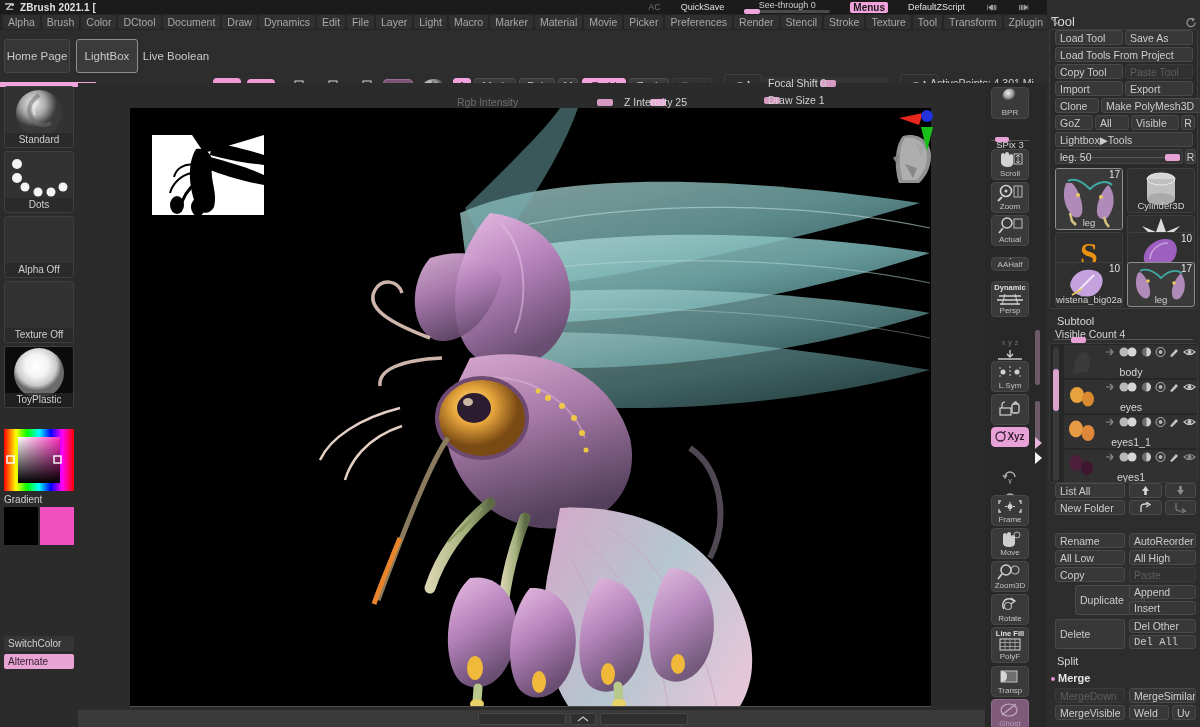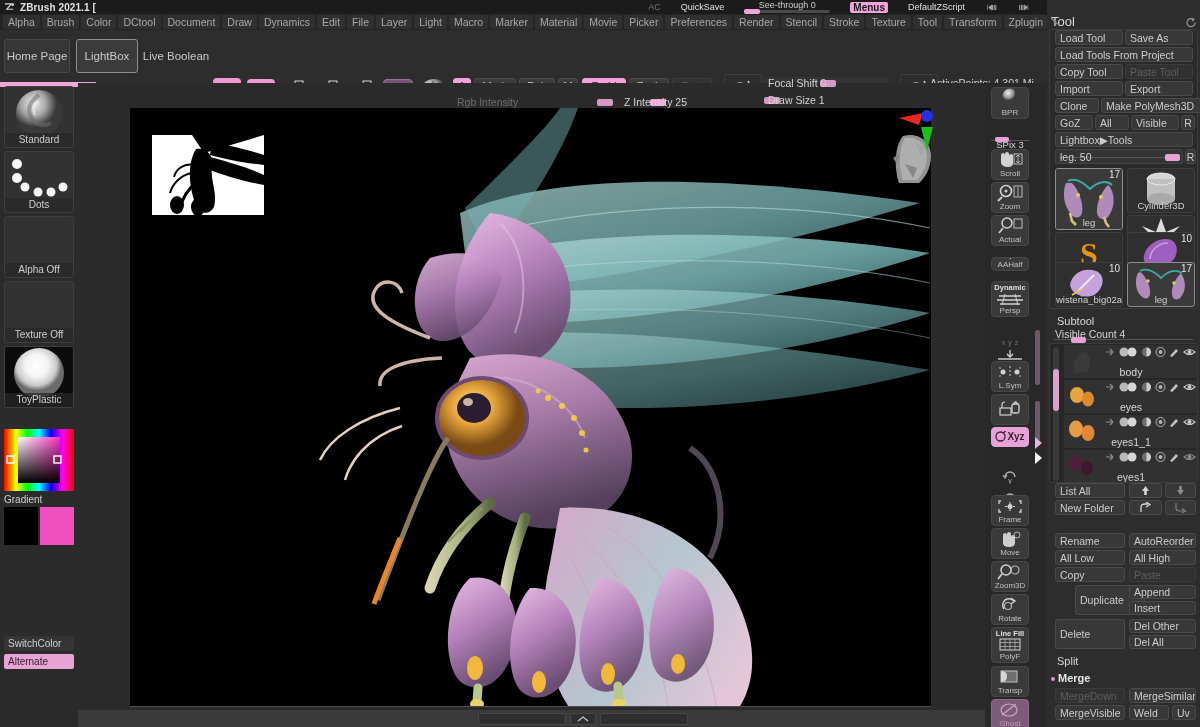--- a/index.html
+++ b/index.html
@@ -1132,21 +1132,21 @@
     <div class="rbtn" style="left:82px;top:550px;width:67px;height:15px;">All High</div>
     <div class="rbtn" style="left:8px;top:567px;width:70px;height:15px;">Copy</div>
     <div class="rbtn dim" style="left:82px;top:567px;width:67px;height:15px;">Paste</div>
 
     <div class="rbtn" style="left:8px;top:585px;width:70px;height:30px;margin-left:20px;">Duplicate</div>
     <div class="rbtn" style="left:82px;top:585px;width:67px;height:14px;">Append</div>
     <div class="rbtn" style="left:82px;top:601px;width:67px;height:14px;">Insert</div>
 
     <div class="rbtn" style="left:8px;top:619px;width:70px;height:30px;">Delete</div>
     <div class="rbtn" style="left:82px;top:619px;width:67px;height:14px;">Del Other</div>
-    <div class="rbtn" style="left:82px;top:635px;width:67px;height:14px;">Del All</div>
+    <div class="rbtn" style="left:82px;top:635px;width:67px;height:14px;font-family:Liberation Mono, monospace;">Del All</div>
 
     <span class="sec-label" style="left:10px;top:655px;">Split</span>
     <span class="dot-pink" style="left:4px;top:677px;"></span>
     <span class="sec-label b" style="left:11px;top:672px;">Merge</span>
 
     <div class="rbtn dim" style="left:8px;top:688px;width:70px;height:15px;">MergeDown</div>
     <div class="rbtn" style="left:82px;top:688px;width:67px;height:15px;">MergeSimilar</div>
     <div class="rbtn" style="left:8px;top:705px;width:70px;height:15px;">MergeVisible</div>
     <div class="rbtn" style="left:82px;top:705px;width:40px;height:15px;">Weld</div>
     <div class="rbtn" style="left:125px;top:705px;width:24px;height:15px;">Uv</div>

